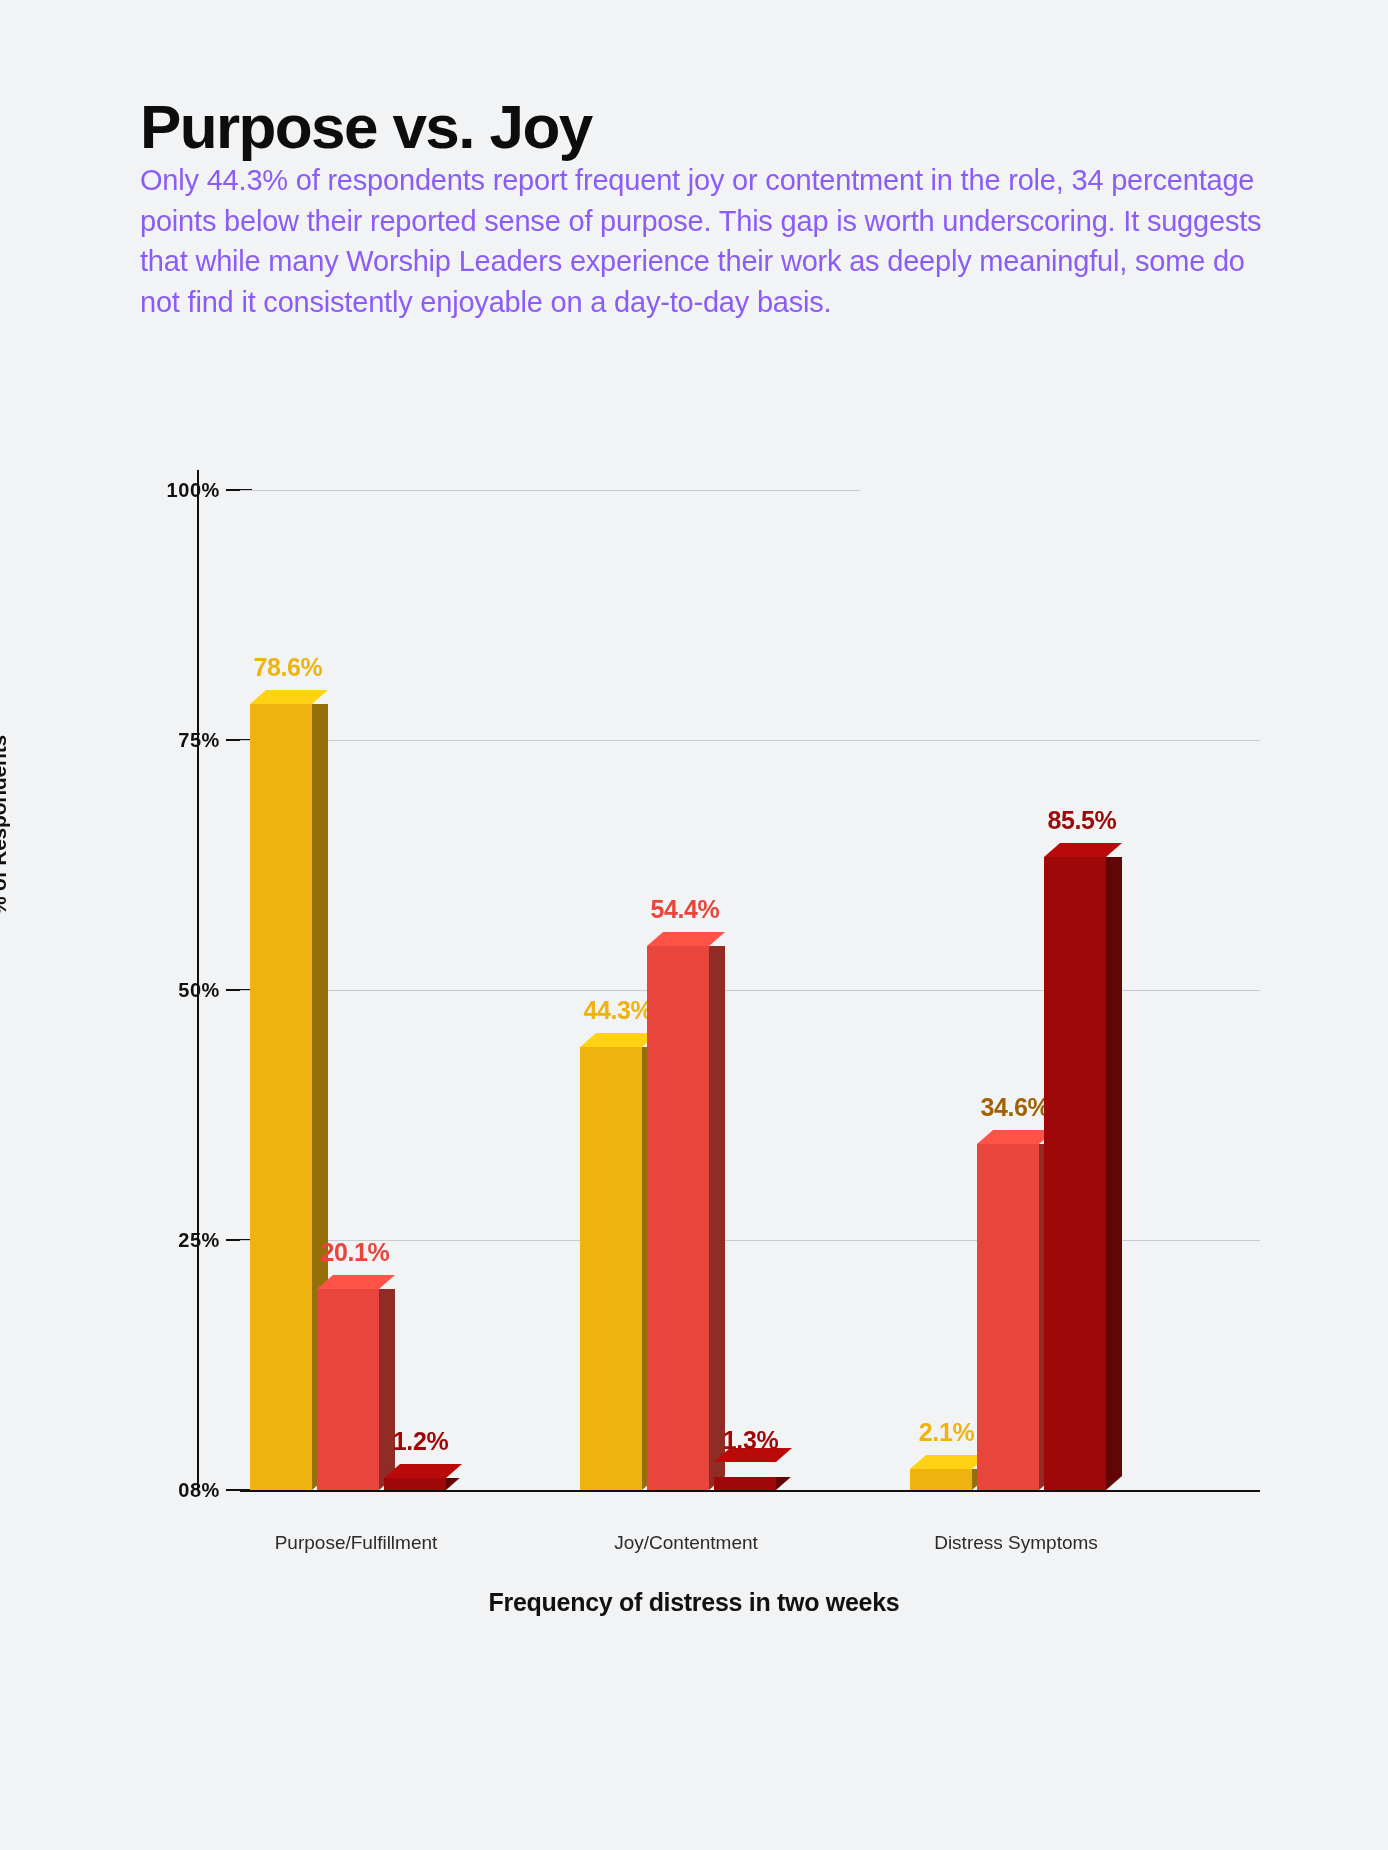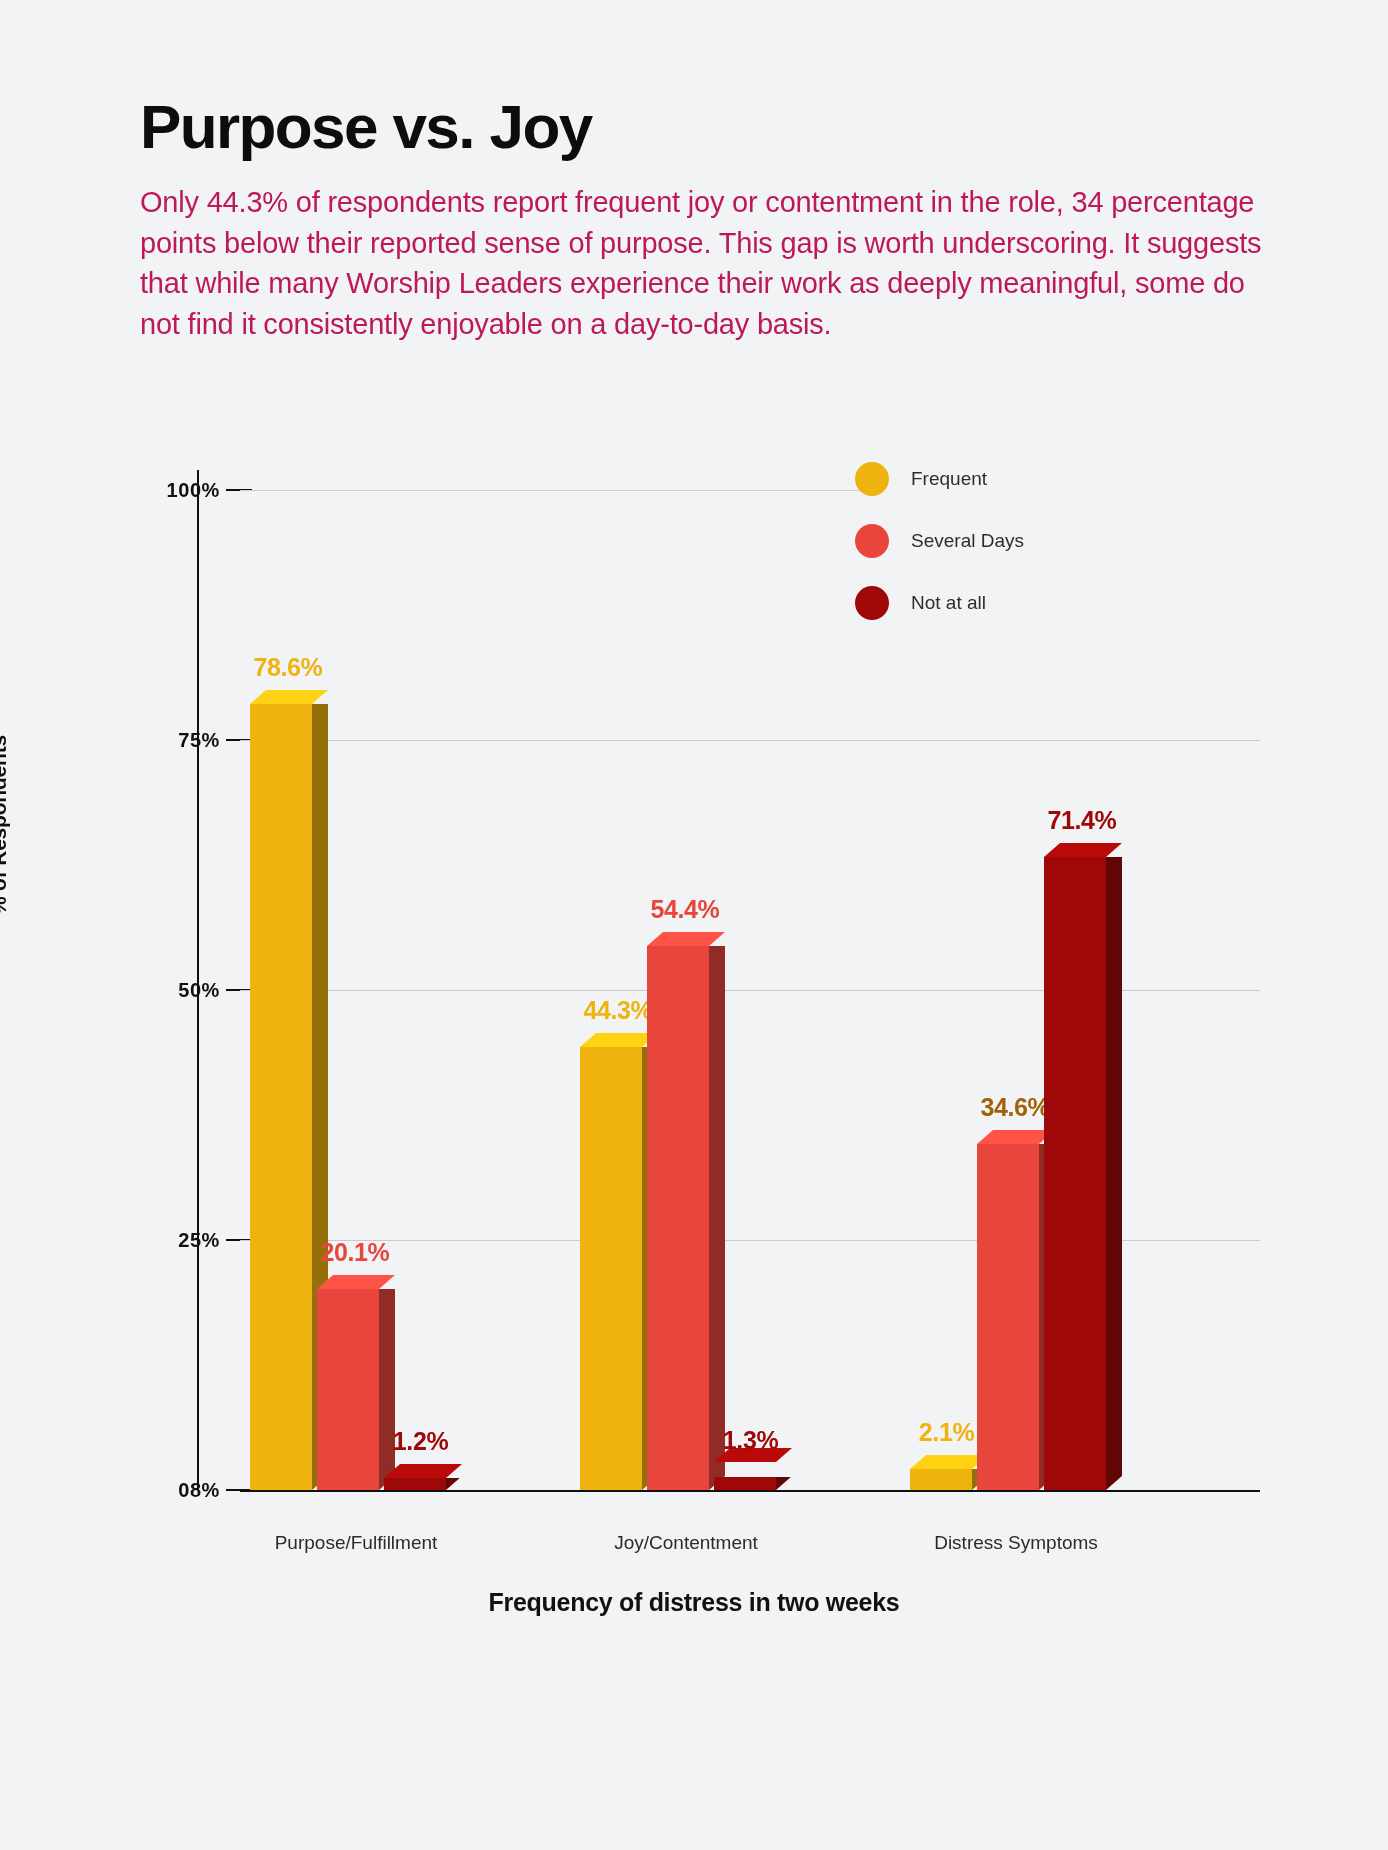--- a/index.html
+++ b/index.html
@@ -19,24 +19,24 @@
   #header { position: absolute; left: 140px; top: 95px; width: 1140px; }
   #chart-title {
     font-size: 62px;
     font-weight: 800;
     letter-spacing: -1.6px;
     color: #0d0d0d;
     line-height: 1.02;
     font-stretch: condensed;
   }
   #chart-subtitle {
-    margin-top: 24px;
+    margin-top: 2px;
     font-size: 29px;
     line-height: 1.40;
-    color: #be185d;
+    color: #8b5cf6;
     font-weight: 300;
     max-width: 1130px;
     letter-spacing: -0.2px;
   }
 
   
   #legend {
     position: absolute;
     left: 855px; top: 462px;
     display: flex; flex-direction: column;
@@ -138,34 +138,20 @@
 </head>
 <body>
 
 <div id="page">
 
   <div id="header">
     <div id="chart-title">Purpose vs. Joy</div>
     <div id="chart-subtitle">Only 44.3% of respondents report frequent joy or contentment in the role, 34 percentage points below their reported sense of purpose. This gap is worth underscoring. It suggests that while many Worship Leaders experience their work as deeply meaningful, some do not find it consistently enjoyable on a day-to-day basis.</div>
   </div>
 
-  <div id="legend">
-      <div class="legend-row">
-        <span class="legend-dot" style="background: rgb(239, 179, 16);"></span>
-        <span class="legend-label">Frequent</span>
-      </div>
-      <div class="legend-row">
-        <span class="legend-dot" style="background: rgb(232, 70, 60);"></span>
-        <span class="legend-label">Several Days</span>
-      </div>
-      <div class="legend-row">
-        <span class="legend-dot" style="background: rgb(158, 8, 8);"></span>
-        <span class="legend-label">Not at all</span>
-      </div>
-    </div>
 
   <div id="y-axis-title">% of Respondents</div>
 
   <div id="y-spine"></div>
 
   <div id="ylabels">
       <div style="position: absolute; left: 226px; top: 1489px; width: 26px; height: 2px; background: rgb(16, 16, 16);"></div>
       <div class="ylab" style="left: 130px; top: 1490px;">08%</div>
       <div style="position: absolute; left: 226px; top: 1239px; width: 26px; height: 2px; background: rgb(16, 16, 16);"></div>
       <div class="ylab" style="left: 130px; top: 1240px;">25%</div>
@@ -233,21 +219,21 @@
       <div class="bar-wrap" style="left: 737px; width: 62px; height: 346px;">
         <div style="position: absolute; left: 0px; bottom: 0px; width: 62px; height: 346px; background: rgb(232, 70, 60);"></div>
         <div style="position: absolute; left: 62px; bottom: 0px; width: 16px; height: 346px; background: rgb(144, 43, 37); clip-path: polygon(0px 0px, 100% -14px, 100% calc(100% - 14px), 0px 100%);"></div>
         <div style="position: absolute; left: 0px; top: -14px; width: 78px; height: 14px; background: rgb(255, 83, 71); clip-path: polygon(0px 100%, 16px 0px, 100% 0px, calc(100% - 16px) 100%);"></div>
         <div class="bar-value" style="bottom: 368px; color: #a16207;">34.6%</div>
       </div>
       <div class="bar-wrap" style="left: 804px; width: 62px; height: 633px;">
         <div style="position: absolute; left: 0px; bottom: 0px; width: 62px; height: 633px; background: rgb(158, 8, 8);"></div>
         <div style="position: absolute; left: 62px; bottom: 0px; width: 16px; height: 633px; background: rgb(98, 5, 5); clip-path: polygon(0px 0px, 100% -14px, 100% calc(100% - 14px), 0px 100%);"></div>
         <div style="position: absolute; left: 0px; top: -14px; width: 78px; height: 14px; background: rgb(186, 9, 9); clip-path: polygon(0px 100%, 16px 0px, 100% 0px, calc(100% - 16px) 100%);"></div>
-        <div class="bar-value" style="bottom: 655px; color: rgb(158, 8, 8);">71.4%</div>
+        <div class="bar-value" style="bottom: 655px; color: rgb(158, 8, 8);">85.5%</div>
       </div>
       <div class="cat-label" style="left: 776px; top: 1042px;">Distress Symptoms</div>
     </div>
 
   <div id="x-axis-title"><span>Frequency of distress in two weeks</span></div>
 
 
 </div>
 
 </body></html>

